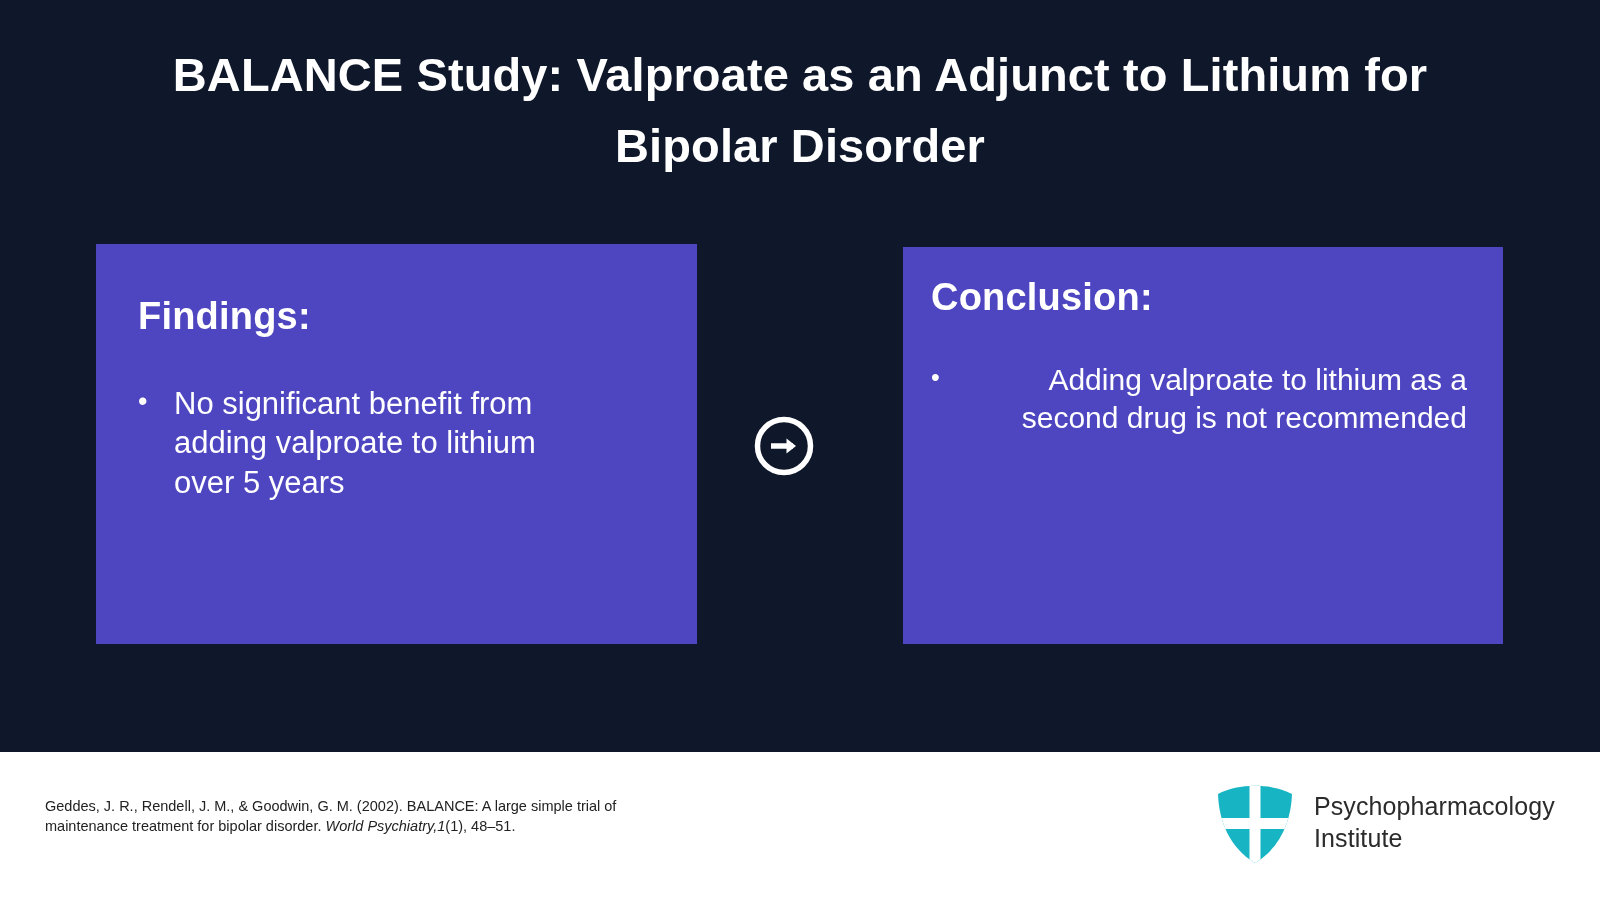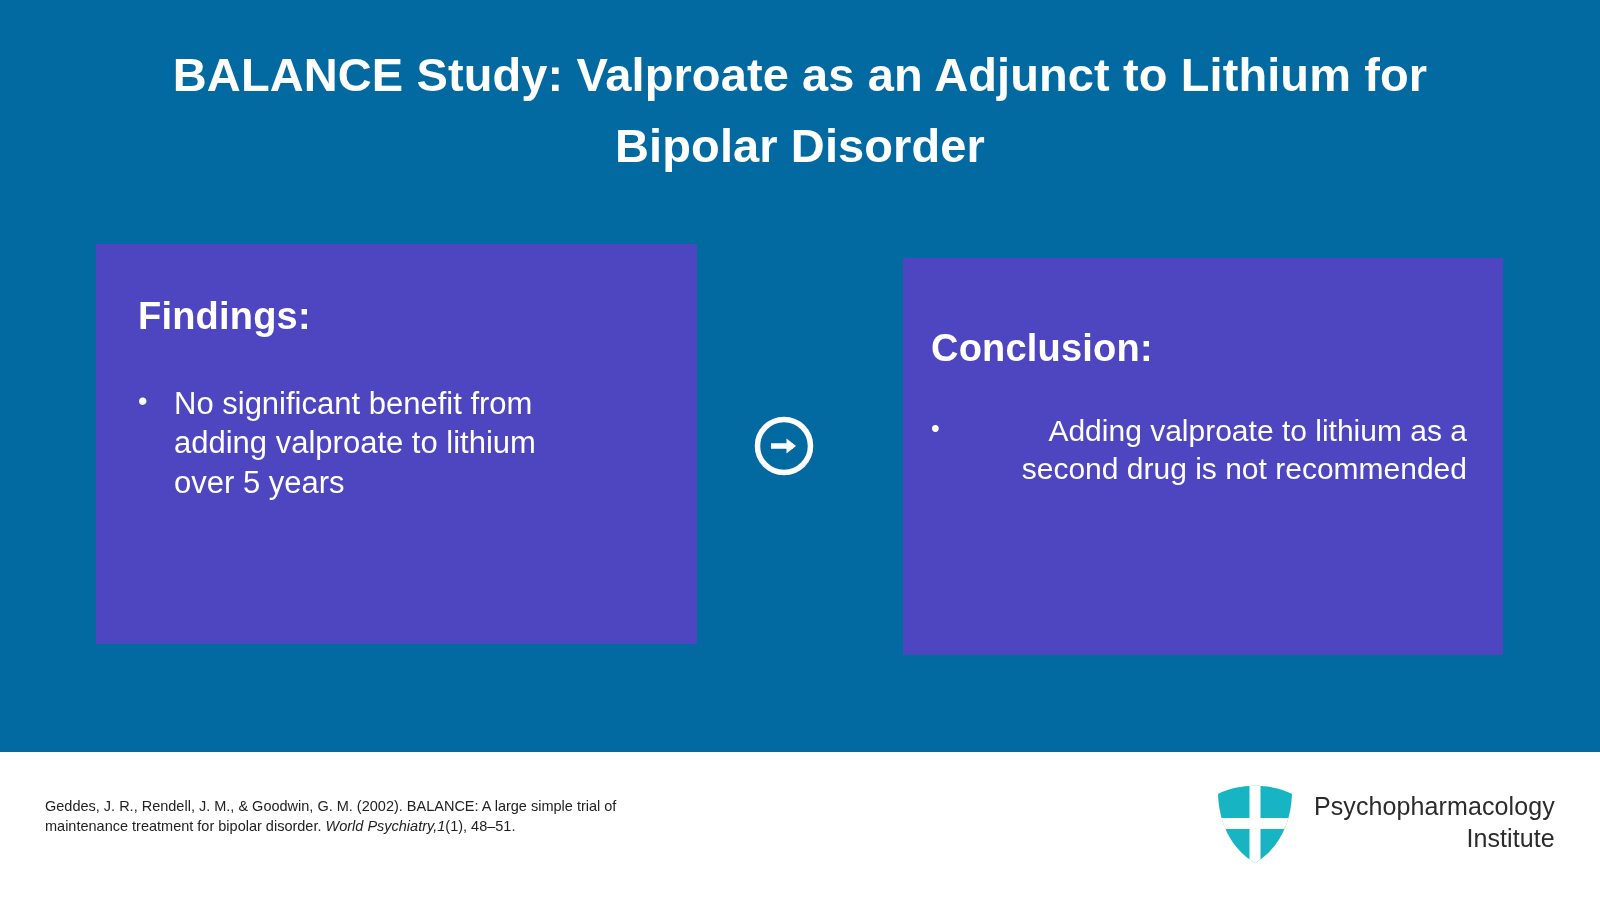--- a/index.html
+++ b/index.html
@@ -20,21 +20,21 @@
     background: #ffffff;
   }
 
   
   .stage {
     position: absolute;
     left: 0;
     top: 0;
     width: 1600px;
     height: 752px;
-    background: #0369a1;
+    background: #0f172a;
   }
 
   
   .title {
     position: absolute;
     left: 100px;
     top: 40px;
     width: 1400px;
     text-align: center;
     color: #ffffff;
@@ -52,24 +52,24 @@
   }
   .card-left {
     left: 96px;
     top: 244px;
     width: 601px;
     height: 400px;
     padding: 52px 30px 0 42px;
   }
   .card-right {
     left: 903px;
-    top: 258px;
+    top: 247px;
     width: 600px;
     height: 397px;
-    padding: 70px 26px 0 28px;
+    padding: 30px 26px 0 28px;
   }
 
   .card-heading {
     color: #ffffff;
     font-size: 38px;
     font-weight: bold;
     line-height: 1.1;
     margin: 0;
     letter-spacing: 0.2px;
   }
@@ -137,21 +137,20 @@
   .citation em {
     font-style: italic;
   }
 
   .logo-block {
     position: absolute;
     left: 1216px;
     top: 28px;
     display: flex;
     align-items: center;
-    text-align: right;
   }
   .logo-mark {
     width: 78px;
     height: 84px;
     flex: 0 0 auto;
   }
   .logo-words {
     margin-left: 20px;
     color: #2b2b2b;
     font-size: 25px;

